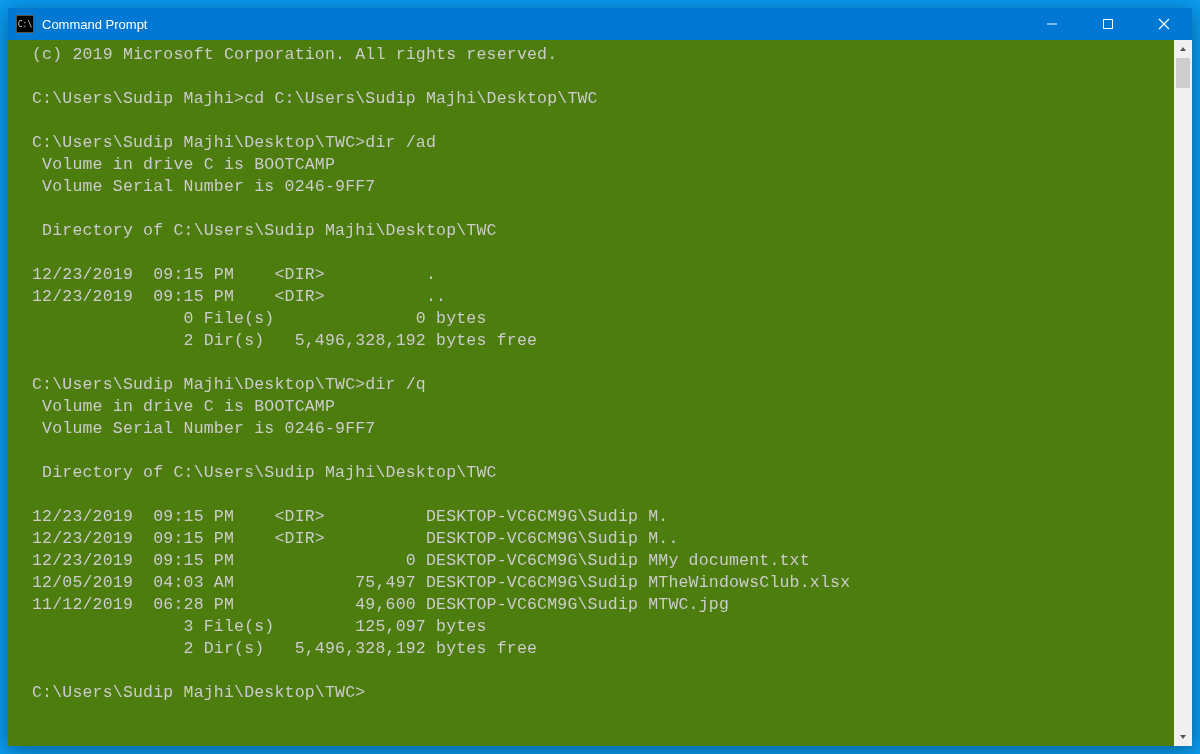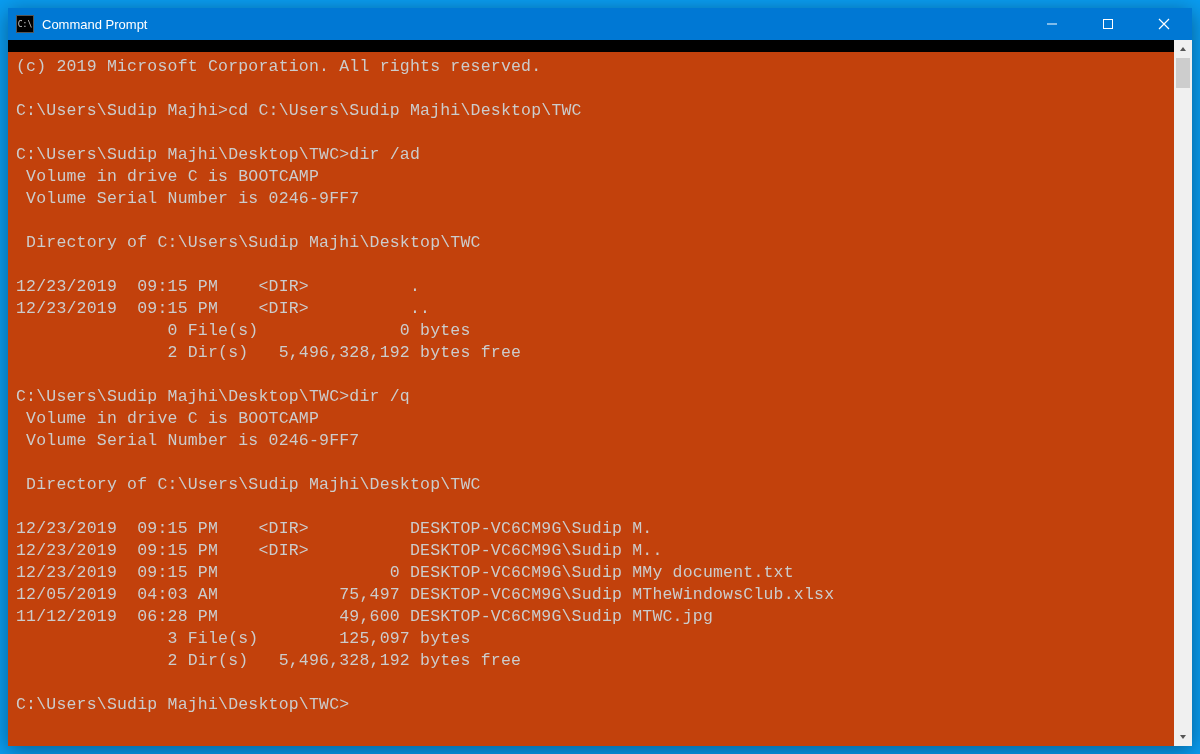--- a/index.html
+++ b/index.html
@@ -57,30 +57,29 @@
       cursor: pointer;
     }
     .win-btn svg { width: 12px; height: 12px; }
     .content-area {
       flex: 1;
       display: flex;
       background: #000;
     }
     .terminal {
       flex: 1;
-      background: #c2410c;
+      background: #4d7c0f;
       color: #cccccc;
       font-family: 'Consolas', 'Courier New', monospace;
       font-size: 16.5px;
       line-height: 22px;
-      padding: 4px 8px;
+      padding: 4px 24px;
       white-space: pre;
       overflow: hidden;
       letter-spacing: 0.2px;
-      margin-top: 12px;
     }
     .terminal .line { white-space: pre; }
     .scrollbar {
       width: 18px;
       background: #f0f0f0;
       display: flex;
       flex-direction: column;
     }
     .sb-arrow {
       height: 18px;

